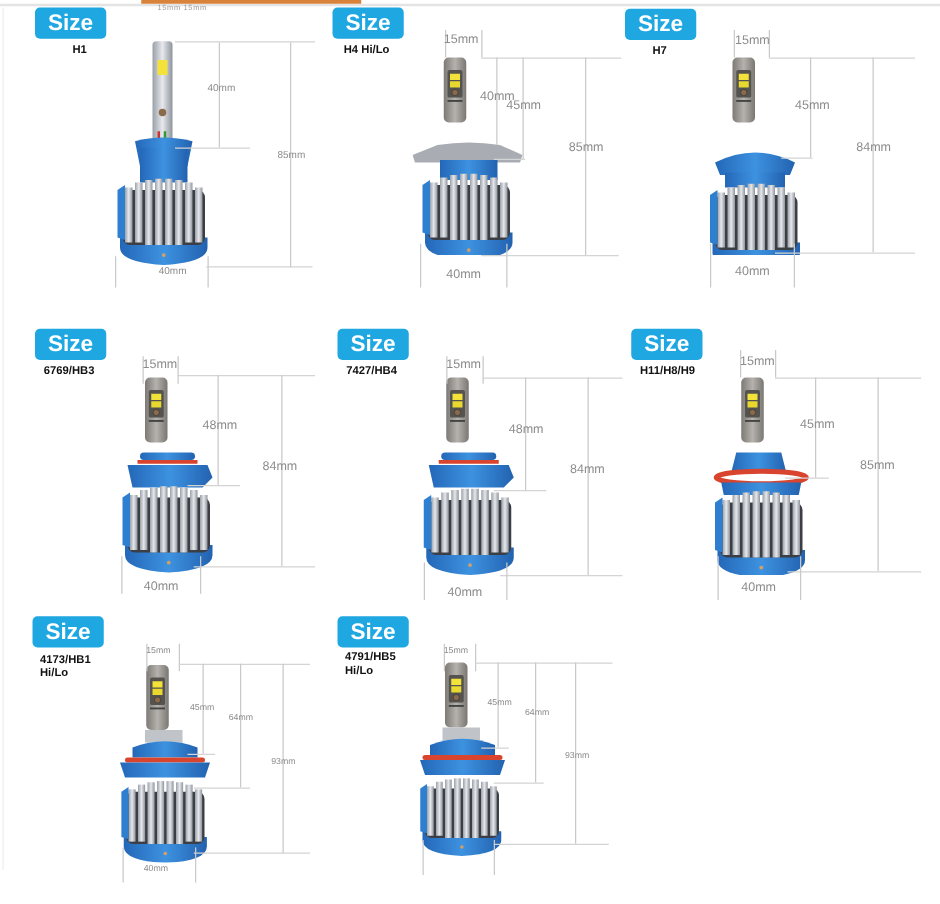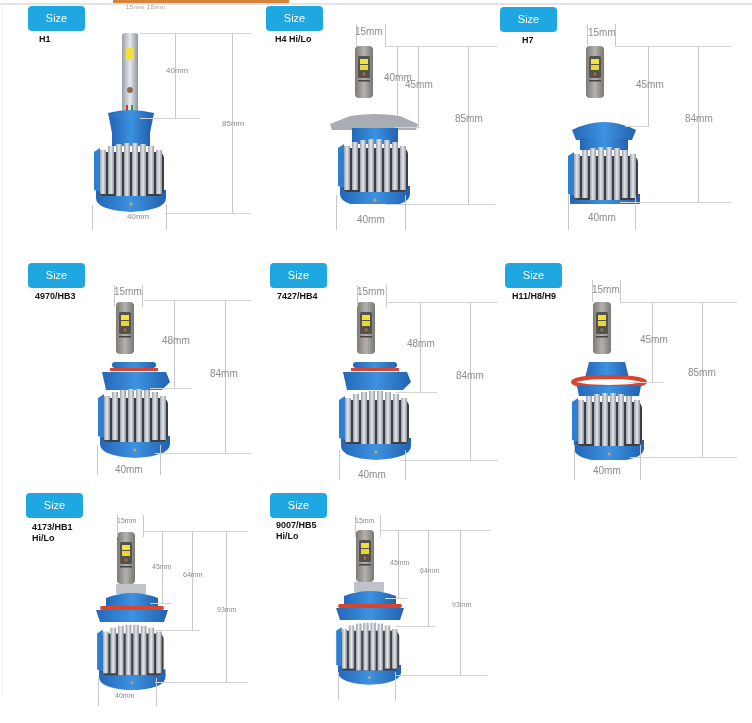--- a/index.html
+++ b/index.html
@@ -2,21 +2,21 @@
 <html><head>
 <meta charset="utf-8">
 <style>
   html, body { margin:0; padding:0; background:#ffffff; }
   body { width:752px; height:723px; position:relative; overflow:hidden; font-family:"Liberation Sans", sans-serif; }
   .topline { position:absolute; left:0; top:3px; width:752px; height:2px; background:#e4e4e4; }
   .topaccent { position:absolute; left:113px; top:0; width:176px; height:3px; background:#d9823a; }
   .toptext { position:absolute; left:126px; top:4px; font-size:6px; color:#9a9a9a; letter-spacing:0.5px; }
   .leftline { position:absolute; left:2px; top:6px; width:1px; height:690px; background:#eeeeee; }
   .panel { position:absolute; }
-  .badge { position:absolute; width:57px; height:25px; background:#1ea7e1; border-radius:4px; color:#fff; font-weight:normal; font-size:11px; text-align:center; line-height:25px; }
+  .badge { position:absolute; width:57px; height:25px; background:#1ea7e1; border-radius:4px; color:#fff; font-weight:bold; font-size:18px; text-align:center; line-height:25px; }
   .model { position:absolute; font-weight:bold; font-size:9px; color:#111; line-height:11px; white-space:pre; }
   .dim { position:absolute; font-size:9px; color:#8c8c8c; white-space:nowrap; }
   .dim.small { font-size:7px; }
   .vline { position:absolute; width:1px; background:#c9c9c9; }
   .hline { position:absolute; height:1px; background:#d4d4d4; }
   .bulb { position:absolute; }
 </style>
 </head>
 <body>
 
@@ -63,21 +63,21 @@
   </defs>
 </svg>
 
 <div class="topline"></div>
 <div class="topaccent"></div>
 <div class="toptext">15mm 15mm</div>
 <div class="leftline"></div>
 
 <div class="panel">
   <div class="badge" style="left:28px;top:6px;">Size</div>
-  <div class="model" style="left:39px;top:34px;">H1</div>
+  <div class="model" style="left:58px;top:34px;">H1</div>
   <svg class="bulb" style="left:88px;top:30px;" width="85" height="185">
     <rect x="34" y="3" width="16" height="82" rx="3" fill="url(#silver)"></rect>
     <rect x="38" y="18" width="8" height="12" fill="#f2e23a"></rect>
     <circle cx="42" cy="60" r="3" fill="#8a6a4a"></circle>
     <rect x="38" y="75" width="2" height="8" fill="#c33"></rect>
     <rect x="43" y="75" width="2" height="8" fill="#393"></rect>
     <path d="M20,83 Q42,77 66,83 L62,103 L24,103 Z" fill="url(#blue)"></path>
     <rect x="24" y="88" width="38" height="28" fill="url(#blue)"></rect>
     <use href="#heatsink" x="8" y="110"></use>
   </svg>
@@ -139,21 +139,21 @@
   <div class="vline" style="left:698px;top:46px;height:156px;"></div>
   <div class="dim" style="left:685px;top:113px;font-size:10px;">84mm</div>
   <div class="hline" style="left:620px;top:202px;width:112px;"></div>
   <div class="vline" style="left:568px;top:195px;height:35px;"></div>
   <div class="vline" style="left:635px;top:195px;height:35px;"></div>
   <div class="dim" style="left:588px;top:212px;font-size:10px;">40mm</div>
 </div>
 
 <div class="panel">
   <div class="badge" style="left:28px;top:263px;">Size</div>
-  <div class="model" style="left:35px;top:291px;">4970/HB3</div>
+  <div class="model" style="left:35px;top:291px;">6769/HB3</div>
   <svg class="bulb" style="left:92px;top:300px;" width="85" height="160">
     <use href="#ledhead" x="24" y="2"></use>
     <rect x="20" y="62" width="44" height="6" rx="3" fill="url(#blue)"></rect>
     <rect x="18" y="68" width="48" height="3" fill="#d8442e"></rect>
     <path d="M10,72 L74,72 L78,82 L70,90 L14,90 Z" fill="url(#blue)"></path>
     <use href="#heatsink" x="8" y="86"></use>
   </svg>
   <div class="vline" style="left:114px;top:285px;height:22px;"></div>
   <div class="vline" style="left:142px;top:285px;height:22px;"></div>
   <div class="dim" style="left:114px;top:286px;font-size:10px;">15mm</div>
@@ -246,21 +246,21 @@
   <div class="vline" style="left:226px;top:531px;height:152px;"></div>
   <div class="dim small" style="left:217px;top:606px;">93mm</div>
   <div class="hline" style="left:155px;top:682px;width:93px;"></div>
   <div class="vline" style="left:98px;top:678px;height:28px;"></div>
   <div class="vline" style="left:156px;top:678px;height:28px;"></div>
   <div class="dim small" style="left:115px;top:692px;">40mm</div>
 </div>
 
 <div class="panel">
   <div class="badge" style="left:270px;top:493px;">Size</div>
-  <div class="model" style="left:276px;top:520px;">9007/HB5
+  <div class="model" style="left:276px;top:520px;">4791/HB5
 Hi/Lo</div>
   <svg class="bulb" style="left:334px;top:528px;" width="80" height="160">
     <use href="#ledhead" x="22" y="2"></use>
     <rect x="20" y="54" width="30" height="10" fill="#c0c3c8"></rect>
     <path d="M10,68 Q36,58 62,68 L62,76 L10,76 Z" fill="url(#blue)"></path>
     <rect x="4" y="76" width="64" height="4" rx="2" fill="#d8442e"></rect>
     <path d="M2,80 L70,80 L66,92 L6,92 Z" fill="url(#blue)"></path>
     <g transform="translate(4,92) scale(0.9)">
         <use href="#heatsink"></use>
       </g>

